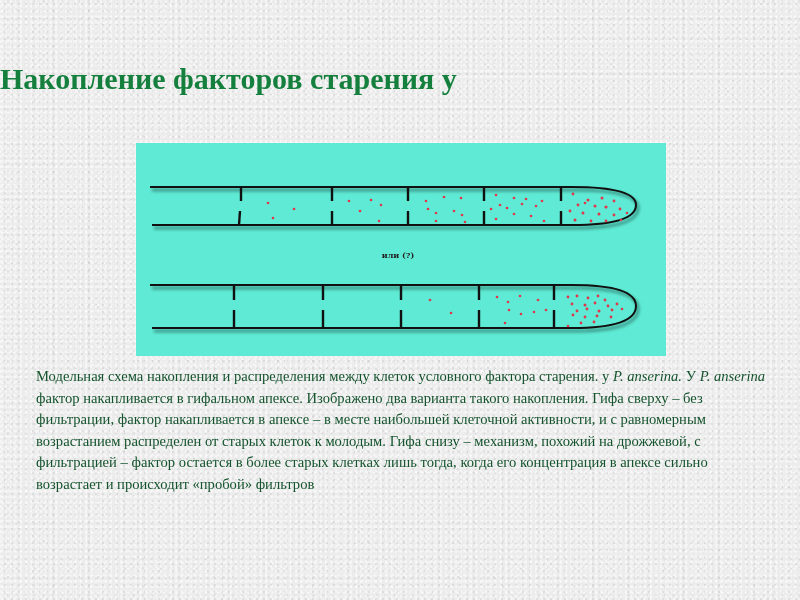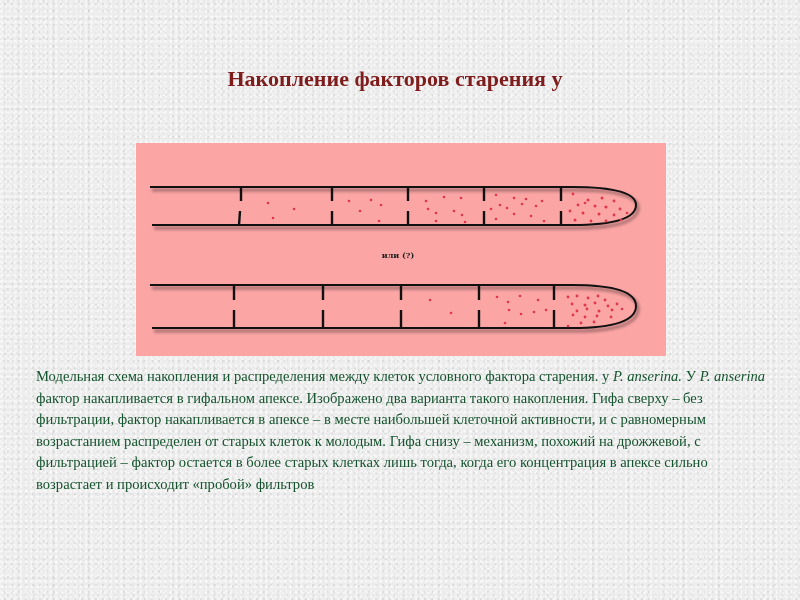--- a/index.html
+++ b/index.html
@@ -10,27 +10,27 @@
         radial-gradient(circle at 20% 30%, rgba(255,255,255,0.55) 0 1px, transparent 1.5px),
         radial-gradient(circle at 70% 60%, rgba(190,190,190,0.35) 0 1px, transparent 1.5px),
         radial-gradient(circle at 40% 80%, rgba(255,255,255,0.5) 0 1px, transparent 1.5px),
         radial-gradient(circle at 85% 15%, rgba(200,200,200,0.35) 0 1px, transparent 1.5px);
       background-size: 5px 5px, 7px 7px, 6px 6px, 9px 9px;
       font-family: "DejaVu Serif", "Liberation Serif", serif;
       color: #111;
     }
     .title {
       position: absolute; left: 0; width: 790px; top: 60px;
-      text-align: center; font-family: "Liberation Serif", "DejaVu Serif", serif;
-      font-weight: bold; font-size: 22px; line-height: 38px; color: #7f1d1d;
+      text-align: left; font-family: "Liberation Serif", "DejaVu Serif", serif;
+      font-weight: bold; font-size: 30px; line-height: 38px; color: #15803d;
     }
     .title .l2 { display: block; font-style: italic; }
     .figure {
       position: absolute; left: 136px; top: 143px; width: 530px; height: 213px;
-      background: #fca5a5;
+      background: #5eead4;
     }
     .figure svg { position: absolute; left: 0; top: 0; }
     .caption {
       position: absolute; left: 36px; top: 366px; width: 740px;
       font-family: "Liberation Serif", "DejaVu Serif", serif;
       font-size: 14.6px; line-height: 21.5px; color: #14532d;
     }
     .caption i { font-style: italic; }
   </style>
 </head>

